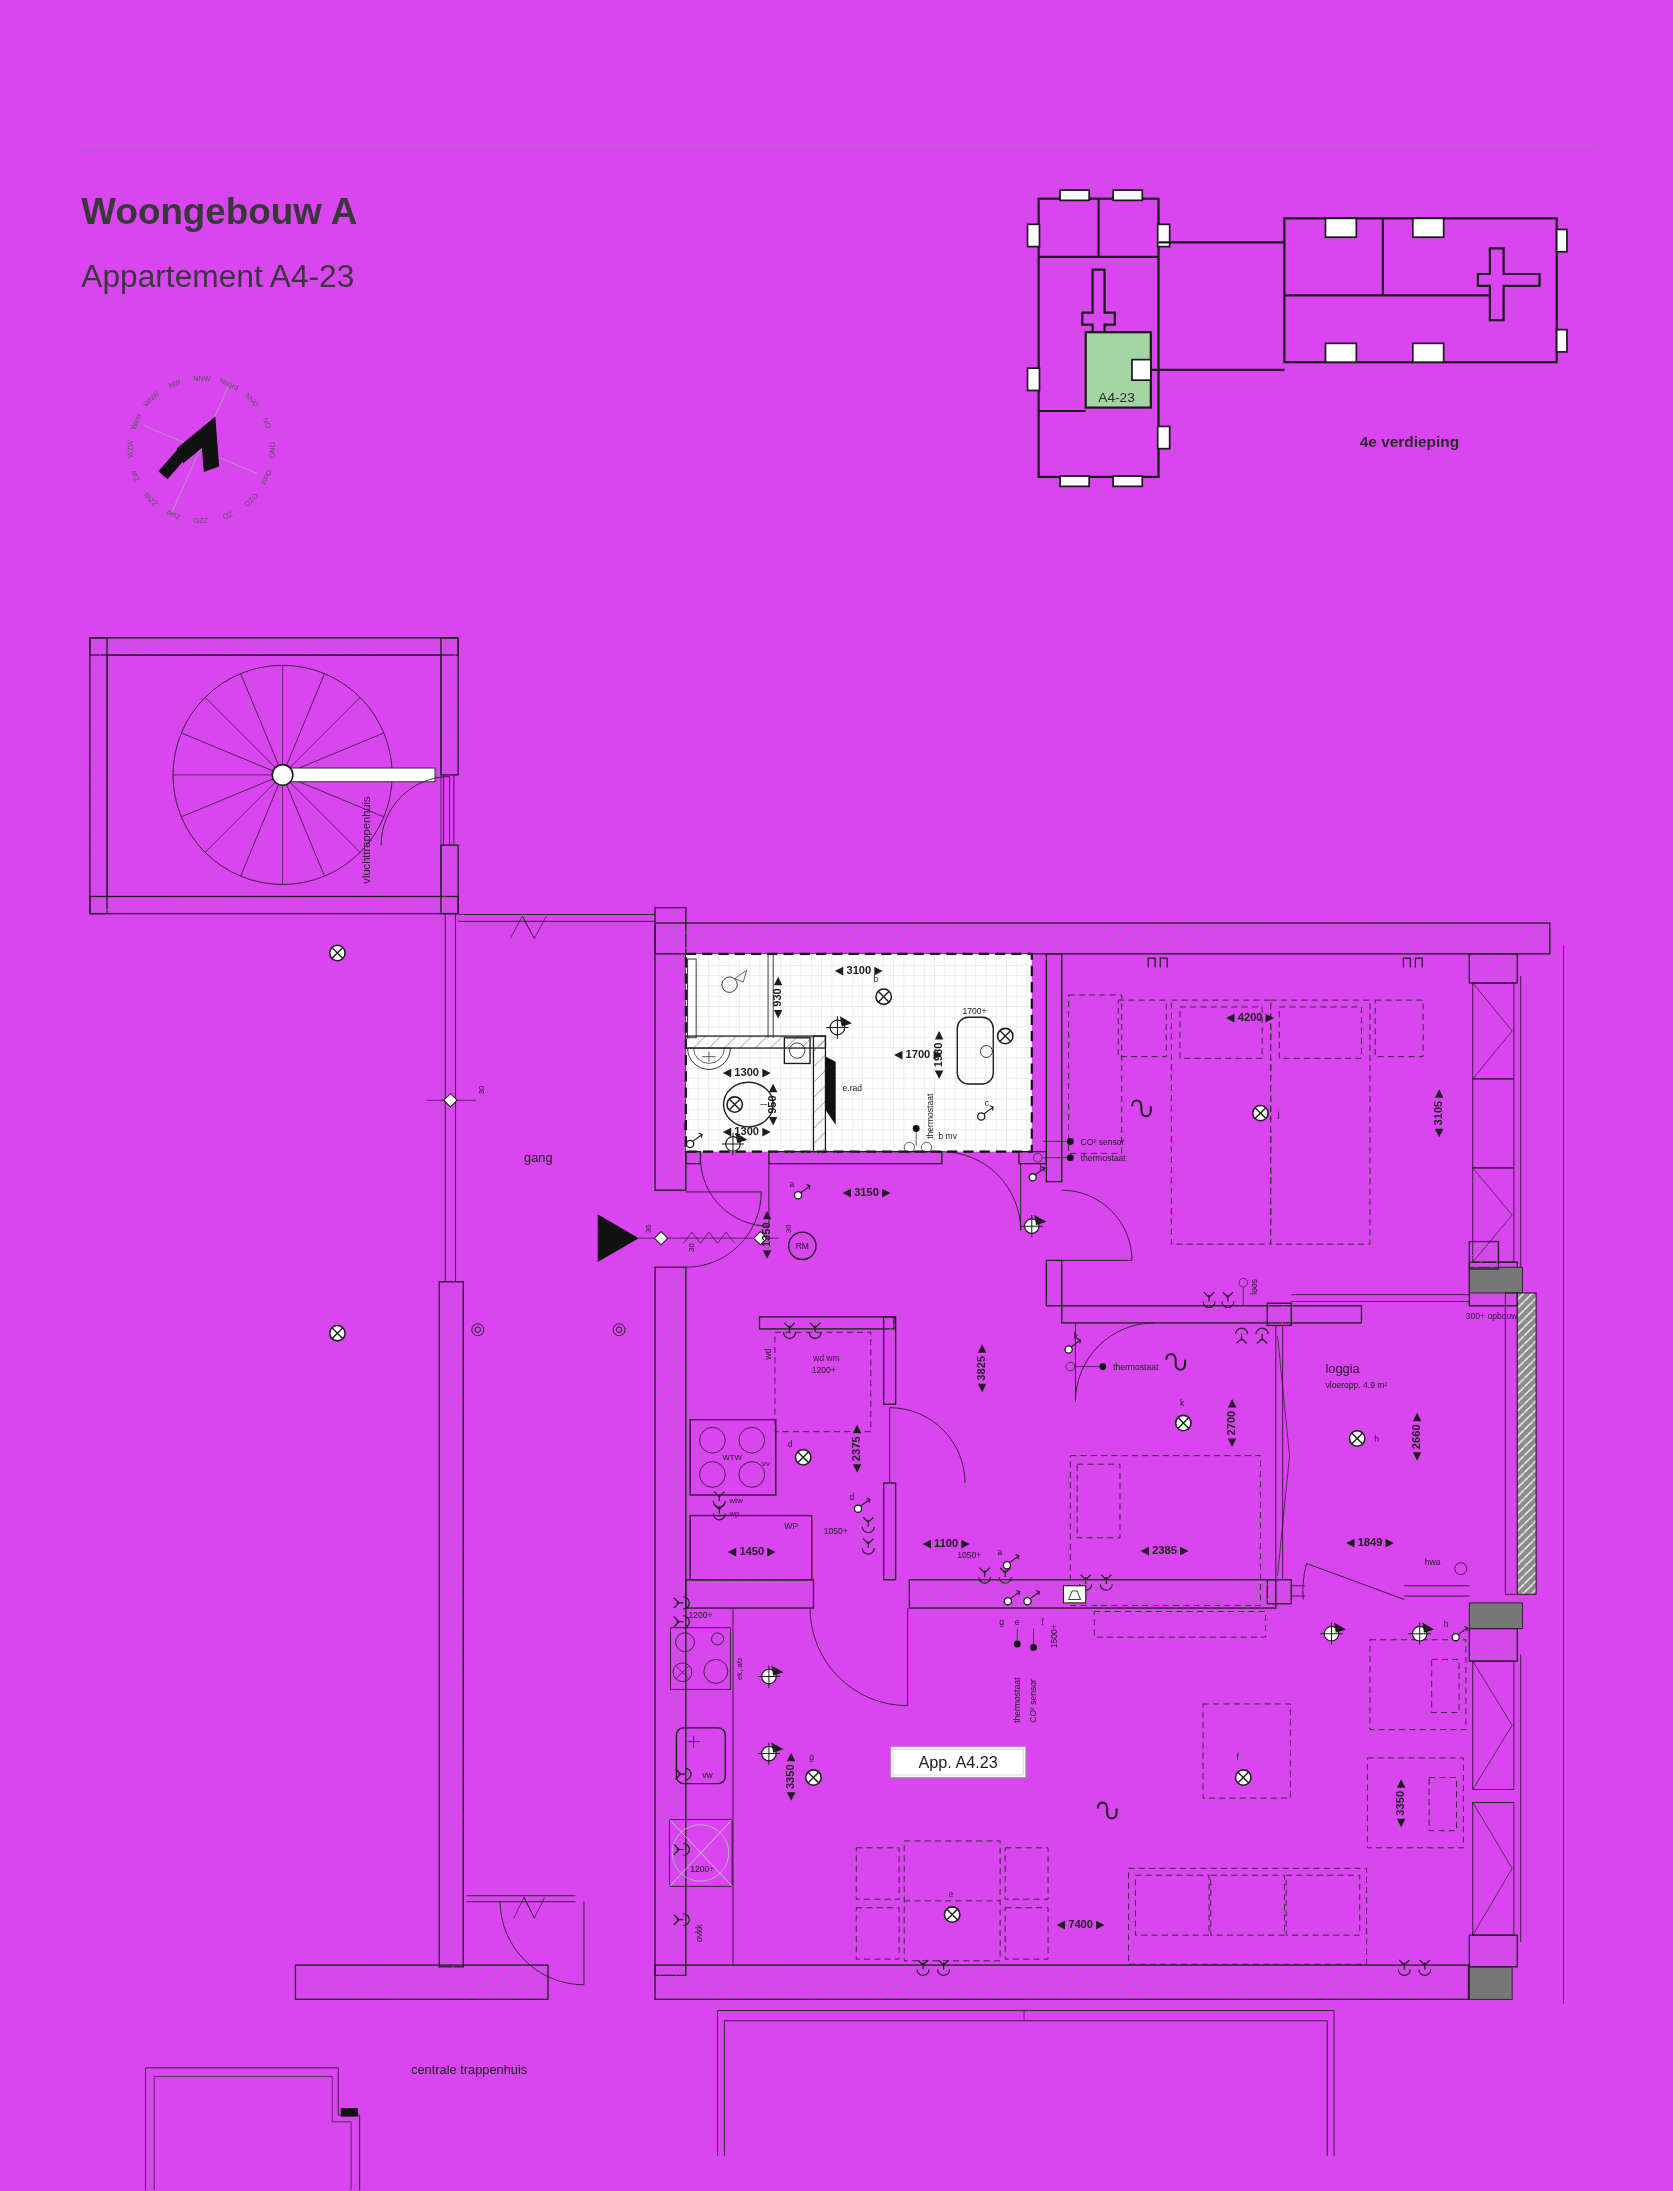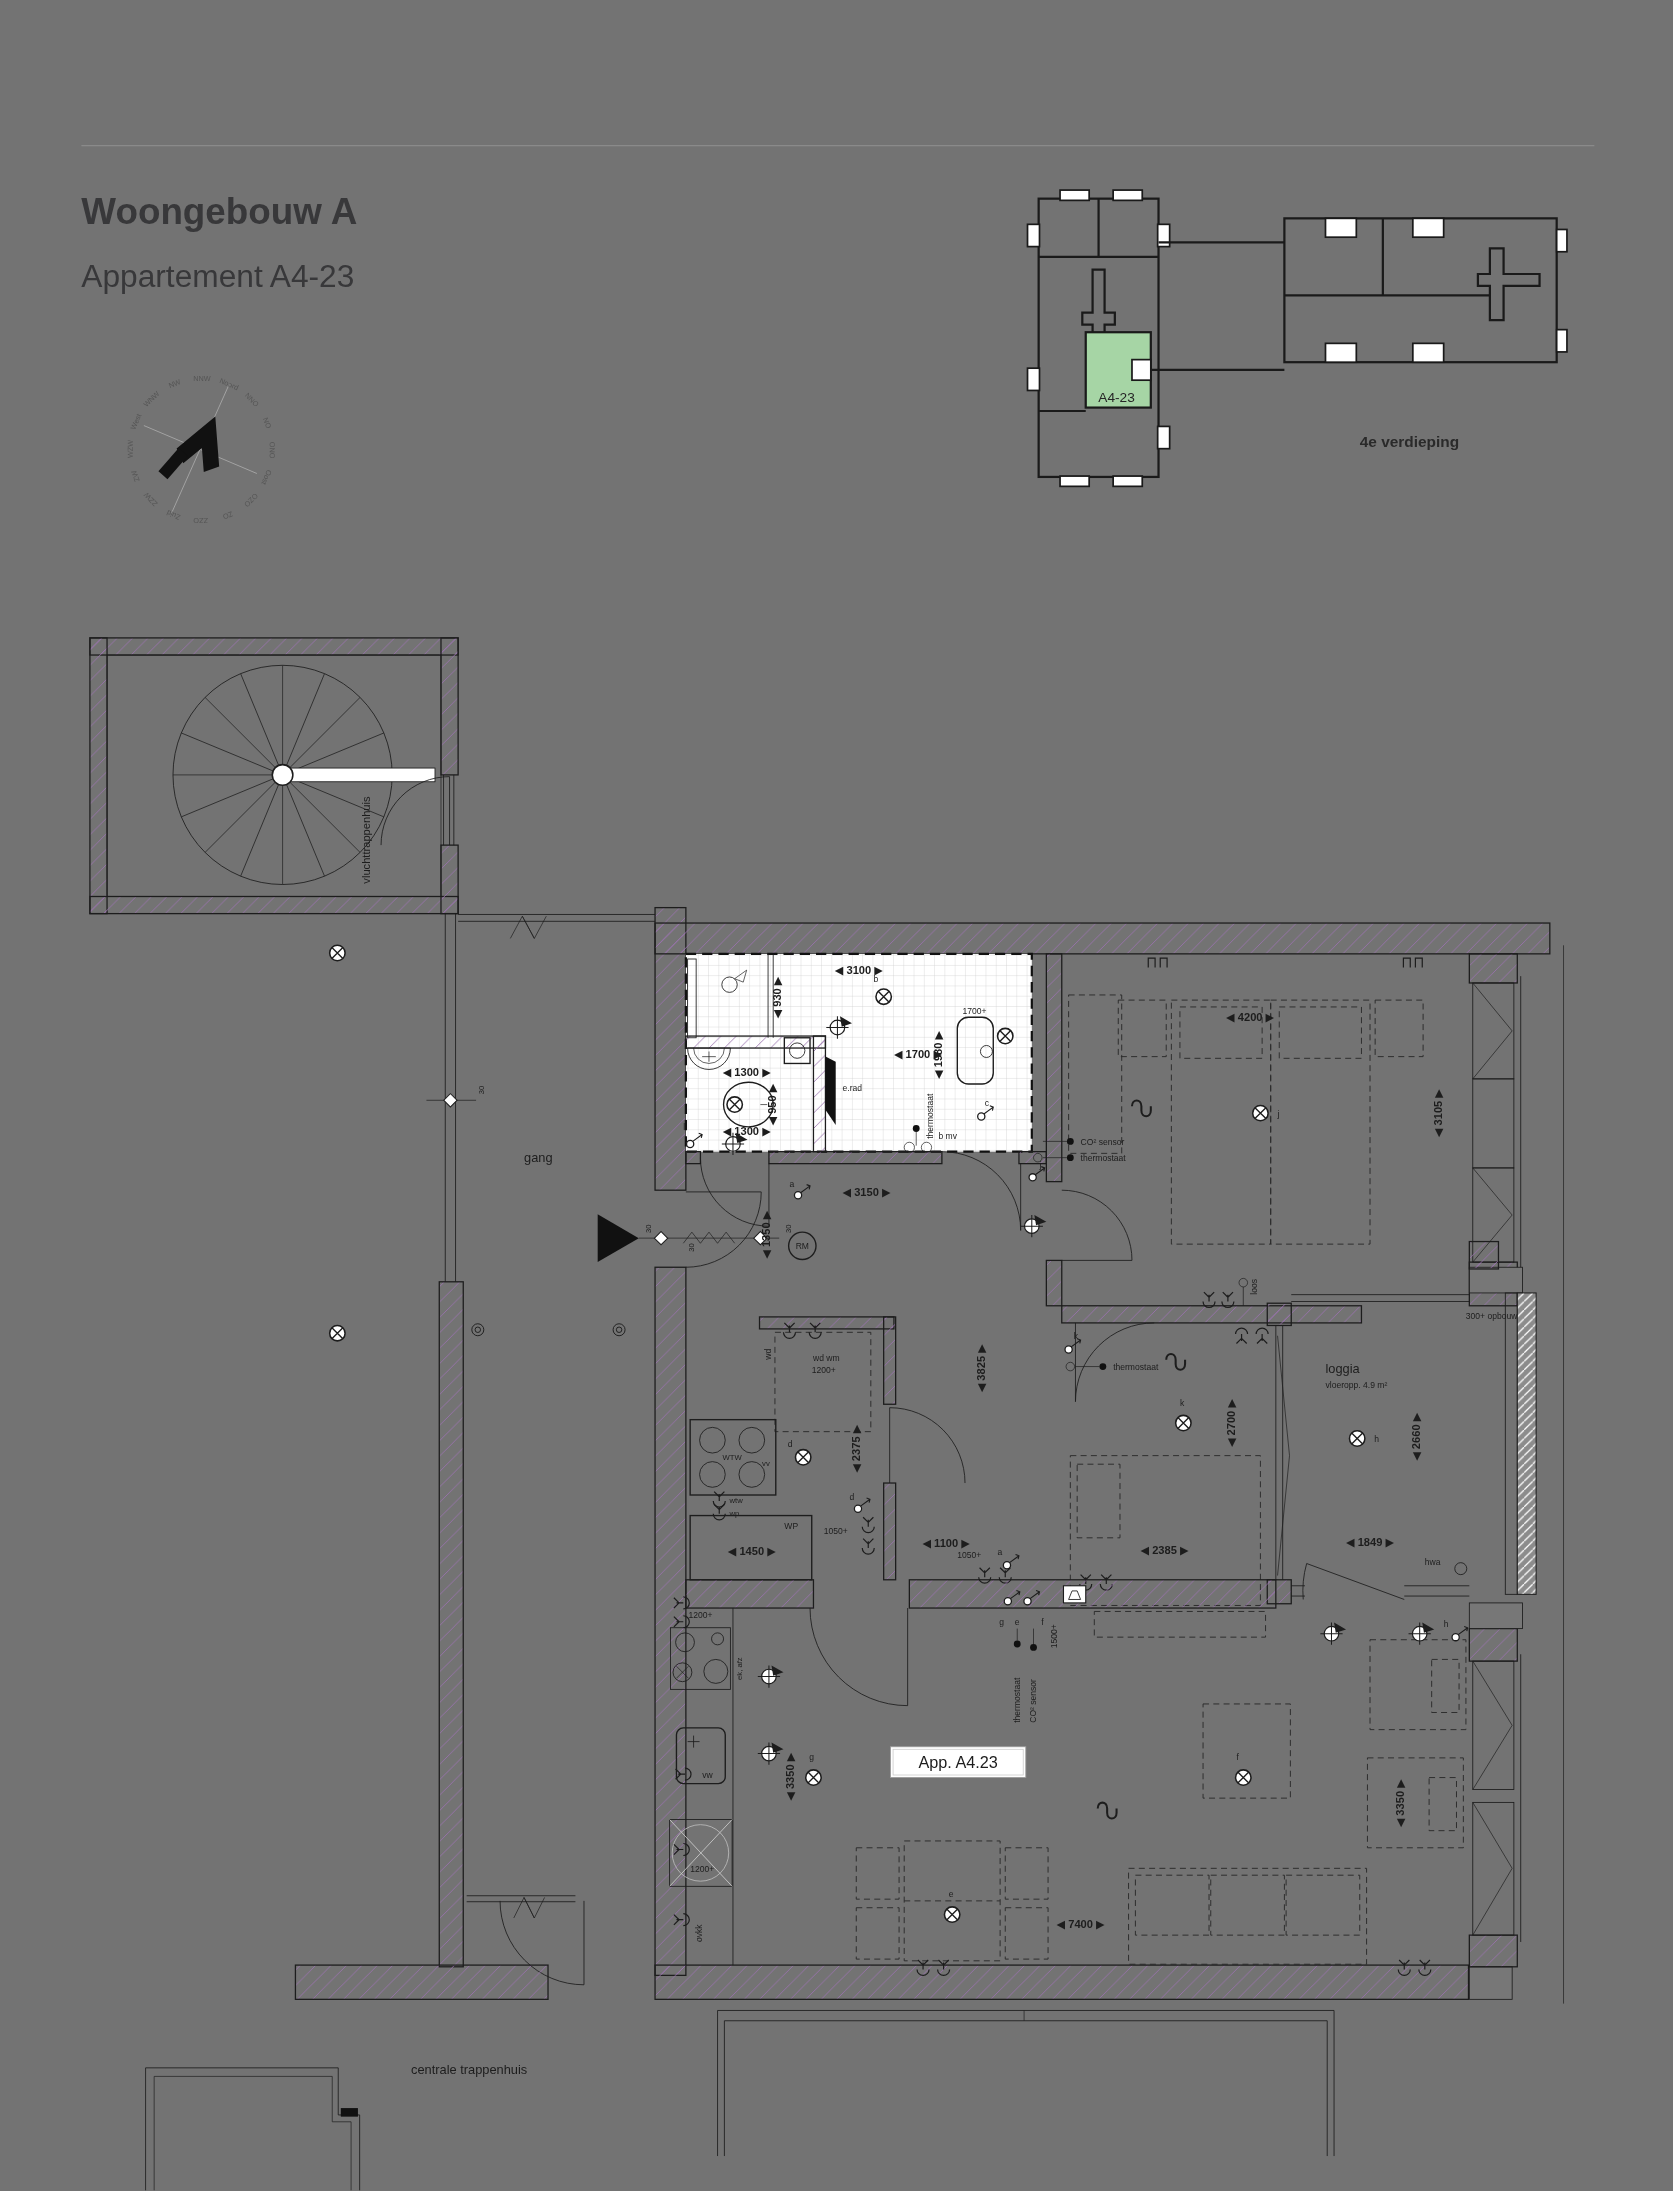--- a/index.html
+++ b/index.html
@@ -1,16 +1,16 @@
 <!DOCTYPE html>
 <html style="font-size:13.7px"><head>
 <meta charset="utf-8">
 <style>
   html,body{margin:0;padding:0;background:#ffffff;}
-  #page{position:relative;width:1674px;height:2192px;background:#737373;overflow:hidden;
+  #page{position:relative;width:1674px;height:2192px;background:#d946ef;overflow:hidden;
         font-family:"Liberation Sans","DejaVu Sans",sans-serif;}
   svg{position:absolute;left:0;top:0;}
   text{fill:#1d1d1d;}
   .t-title{font-size:43px;font-weight:bold;fill:#38383a;}
   .t-sub{font-size:37px;fill:#38383a;}
   .t-floor{font-size:18px;font-weight:bold;fill:#2a2a2a;}
   .t-unit{font-size:16px;fill:#262626;}
   .t-room{font-size:15px;}
   .t-dim{font-size:13px;font-weight:600;}
   .t-sm{font-size:10px;}

